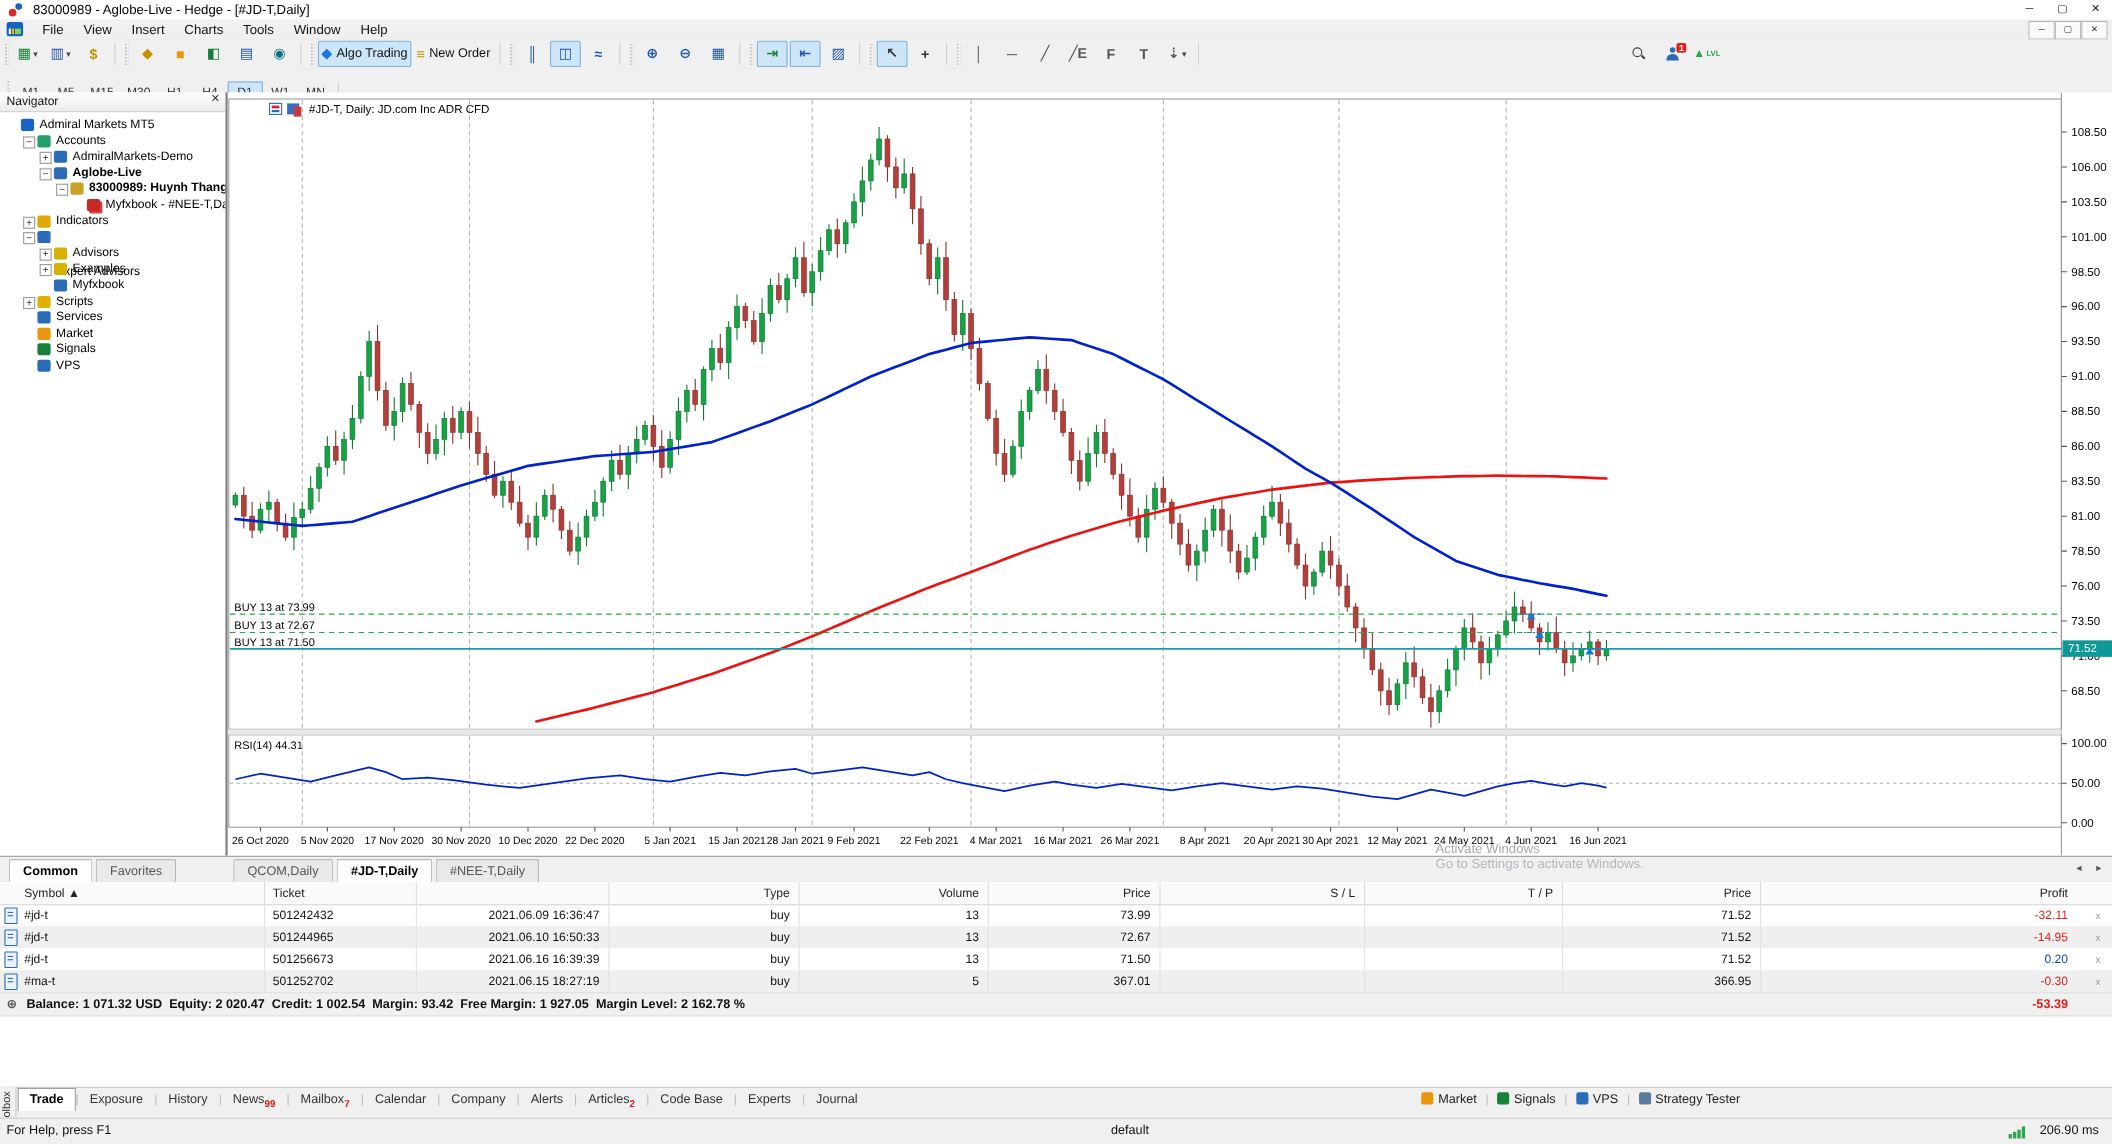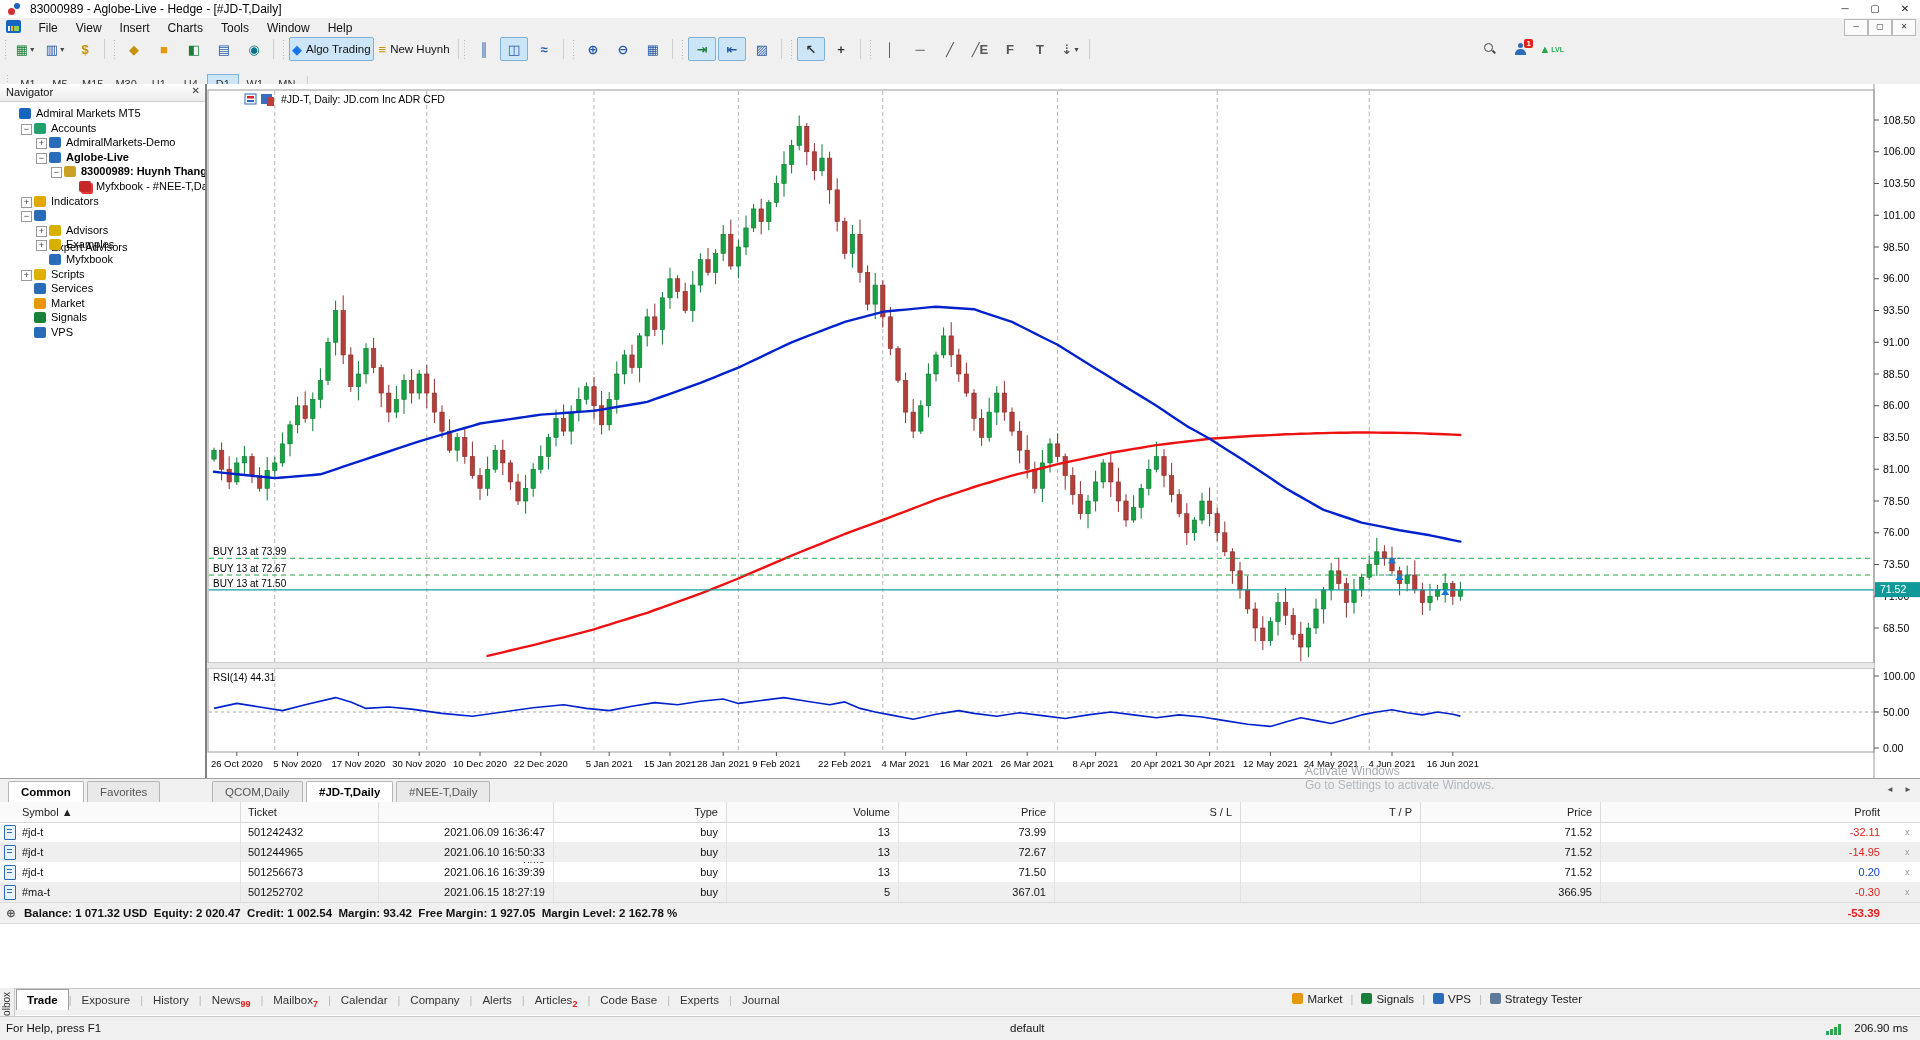--- a/index.html
+++ b/index.html
@@ -142,21 +142,21 @@
       <div class="tsep"></div>
     </div>
     <div class="tgroup" style="left:280px;">
       <div class="grip"></div>
       <div class="tbi active">
         <span style="color:#1a73e8;">◆</span>
         <span class="lbl">Algo Trading</span>
       </div>
       <div class="tbi">
         <span style="color:#c79100;">≡</span>
-        <span class="lbl">New Huynh</span>
+        <span class="lbl">New Order</span>
       </div>
       <div class="tsep"></div>
     </div>
     <div class="tgroup" style="left:461px;">
       <div class="grip"></div>
       <div class="tbi">
         <span style="color:#2458a6;">║</span>
       </div>
       <div class="tbi active">
         <span style="color:#2458a6;">◫</span>

